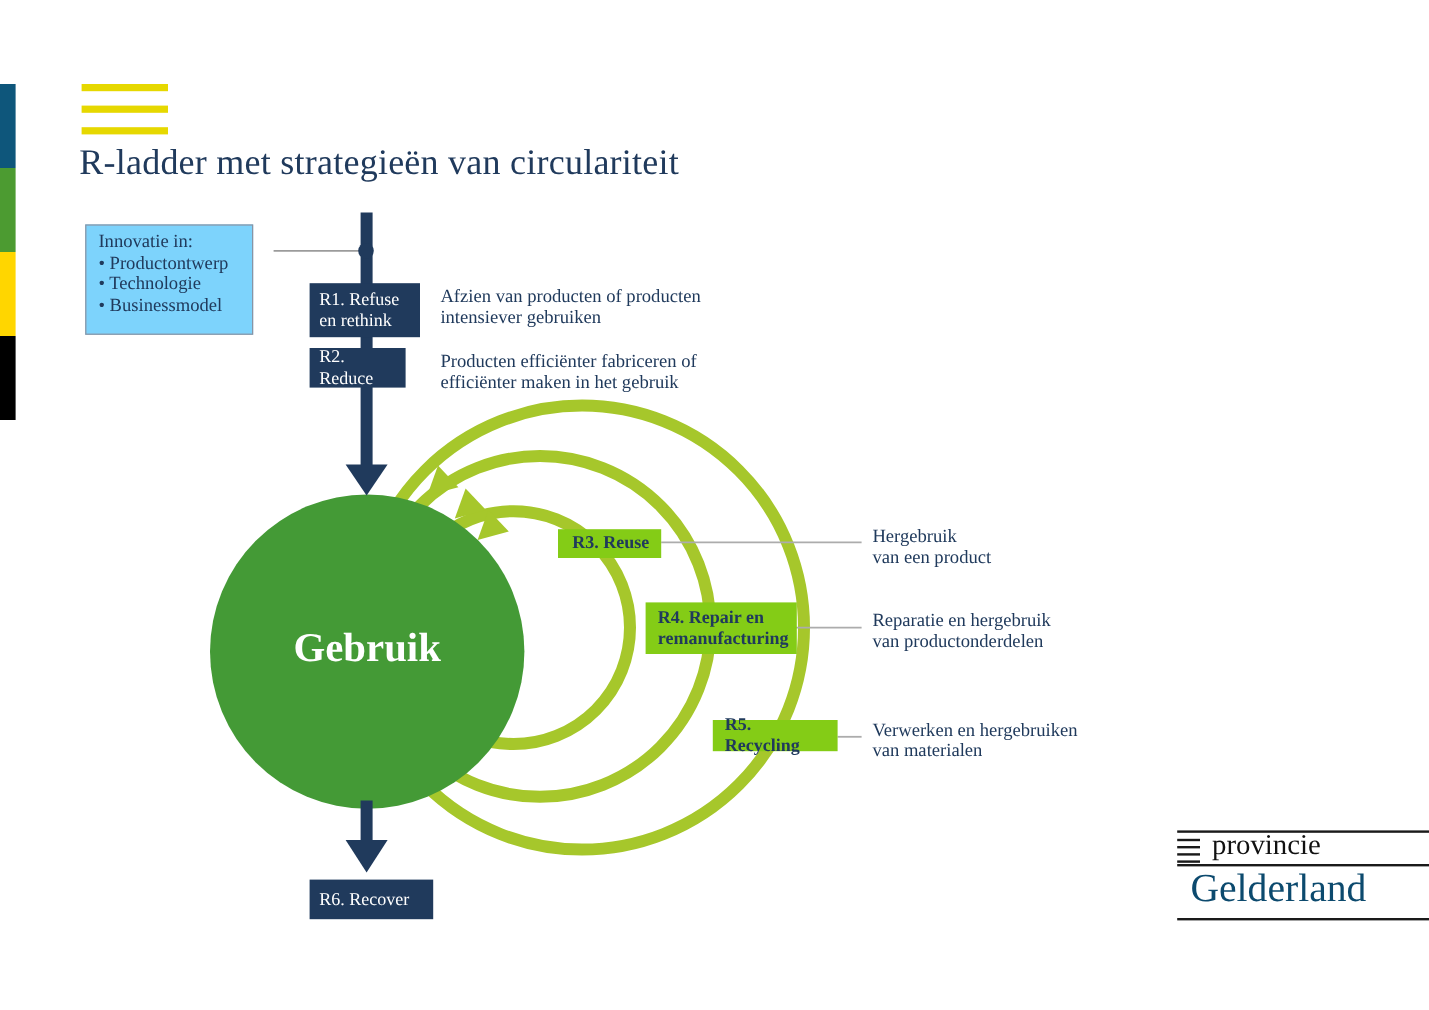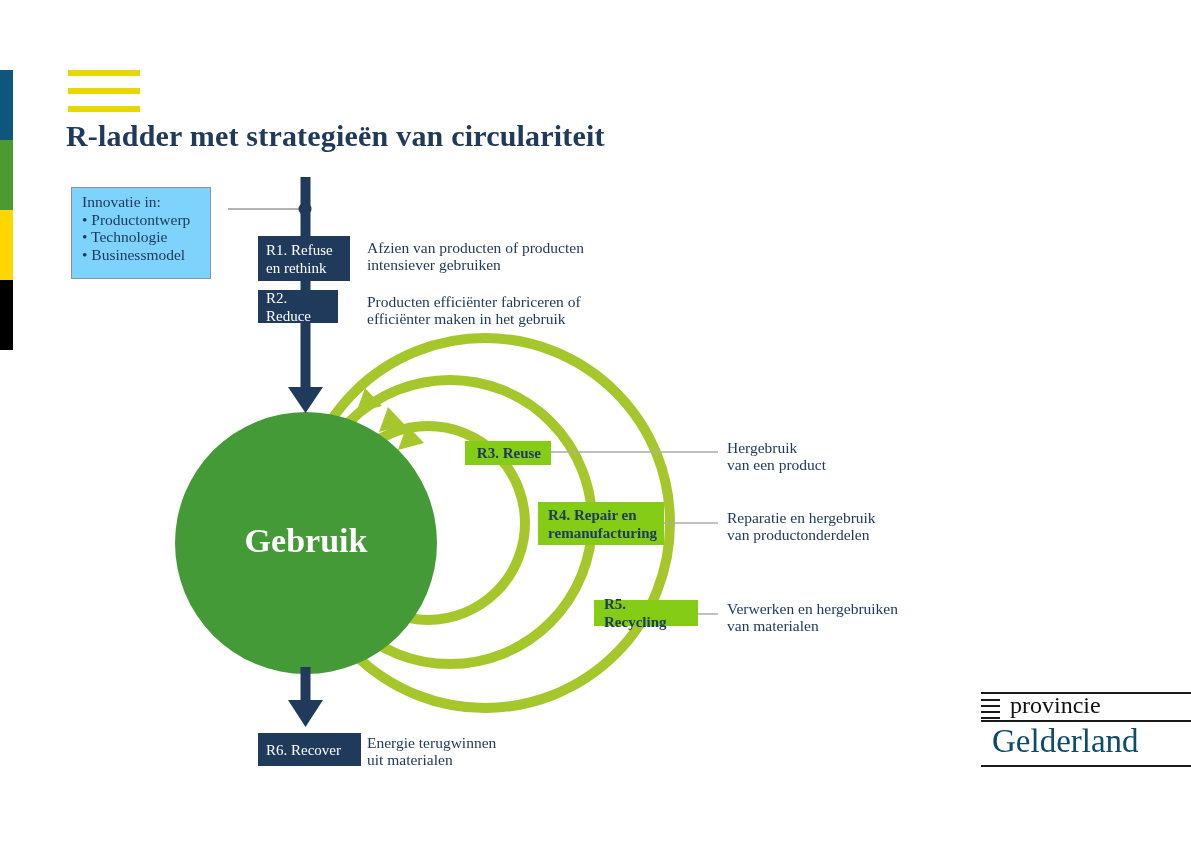--- a/index.html
+++ b/index.html
@@ -11,21 +11,21 @@
   .pre { white-space:pre-line; }
 
   
   .bar-seg { position:absolute; left:0; width:13px; height:70px; }
 
   
   .stripe { position:absolute; left:68px; width:72px; height:6px; background:#e6d800; }
 
   
   #title {
-    left:66px; top:119px; font-size:30px; font-weight:bold; color:#203a5c;
+    left:66px; top:119px; font-size:30px; font-weight:normal; color:#203a5c;
     letter-spacing:0.2px;
   }
 
   
   #innovatie-box {
     left:71px; top:187px; width:140px; height:92px;
     border:1px solid #8a93a2; background:#7dd3fc; box-sizing:border-box;
     padding:5px 10px; color:#203a5c; font-size:15.5px; line-height:17.6px;
   }
 
@@ -141,22 +141,20 @@
   <div class="desc pre" style="left:367px; top:294px;">Producten efficiënter fabriceren of
 efficiënter maken in het gebruik</div>
   <div class="desc pre" style="left:367px; top:240px;">Afzien van producten of producten
 intensiever gebruiken</div>
   <div class="desc pre" style="left:727px; top:440px;">Hergebruik
 van een product</div>
   <div class="desc pre" style="left:727px; top:510px;">Reparatie en hergebruik
 van productonderdelen</div>
   <div class="desc pre" style="left:727px; top:601px;">Verwerken en hergebruiken
 van materialen</div>
-  <div class="desc pre" style="left:367px; top:735px;">Energie terugwinnen
-uit materialen</div>
 
   <div id="gebruik-label" class="abs">Gebruik</div>
 
   <div>
     <div class="logo-rule" style="top:692px;"></div>
     <div>
       <div class="menu-line" style="top:699px;"></div>
       <div class="menu-line" style="top:705px;"></div>
       <div class="menu-line" style="top:711px;"></div>
       <div class="menu-line" style="top:717px;"></div>

